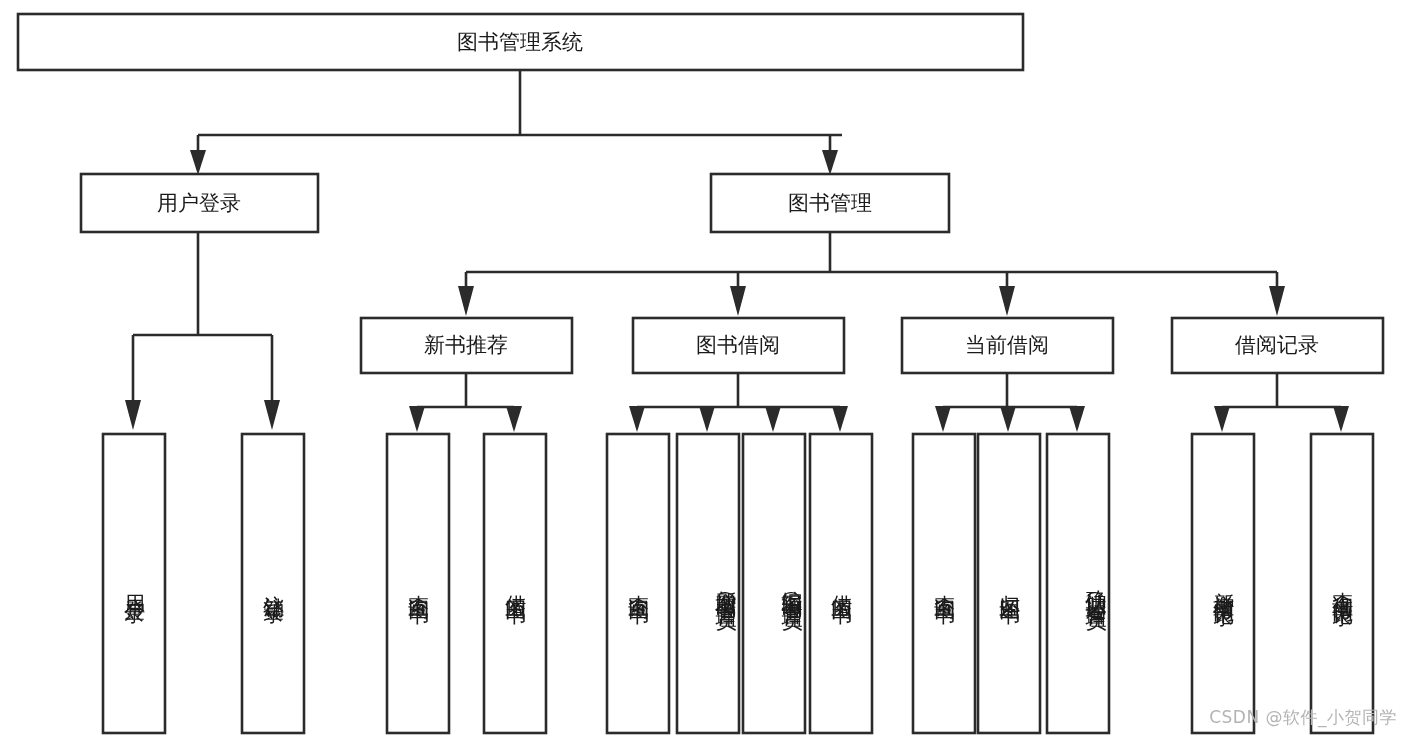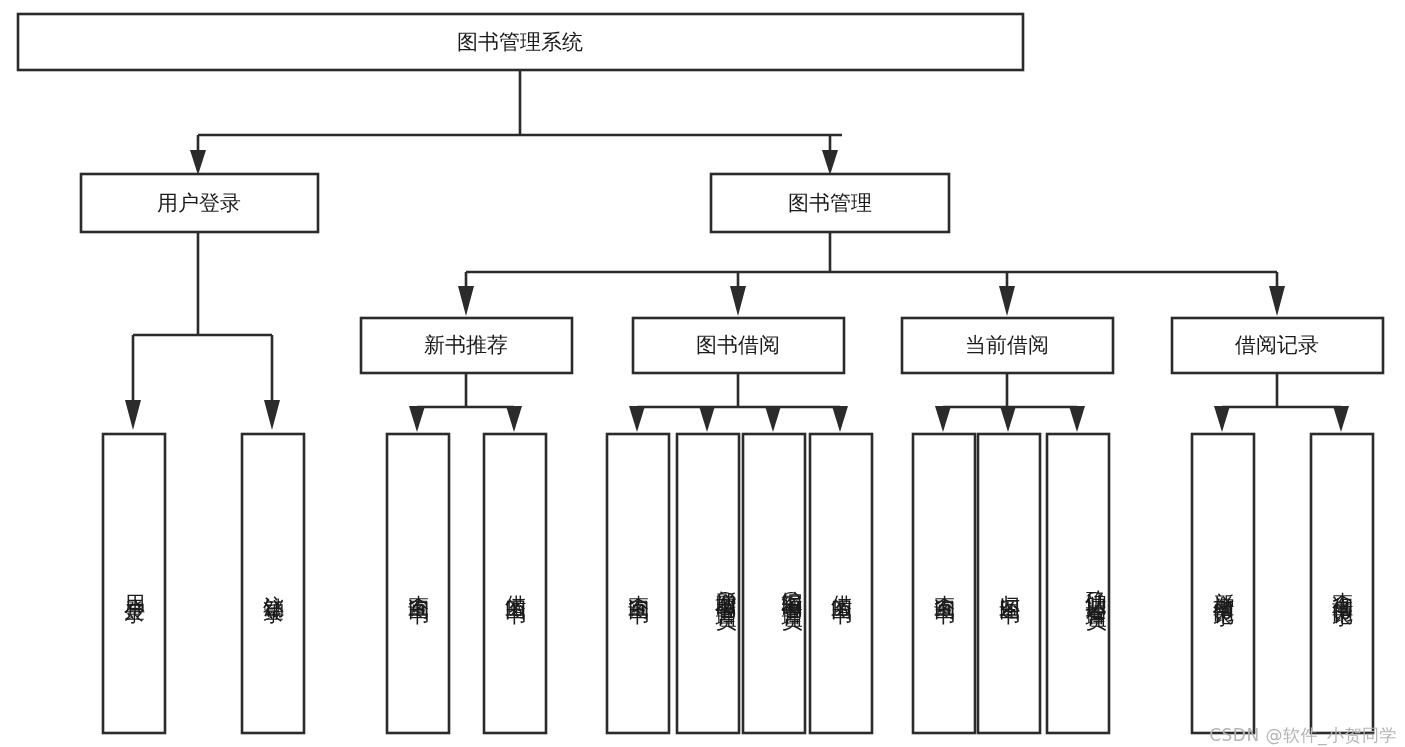--- a/index.html
+++ b/index.html
@@ -56,21 +56,21 @@
     line-height: 1.32;
     color: #1a1a1a;
     letter-spacing: 3px;
     white-space: nowrap;
     text-align: center;
     pointer-events: none;
   }
   .watermark {
     position: absolute;
     right: 8px;
-    bottom: 0;
+    bottom: 18px;
     font-family: "DejaVu Sans", "Liberation Sans", sans-serif;
     font-size: 17px;
     color: #b4b4b4;
     letter-spacing: 0.5px;
     white-space: nowrap;
   }
 </style>
 </head>
 <body>
 

